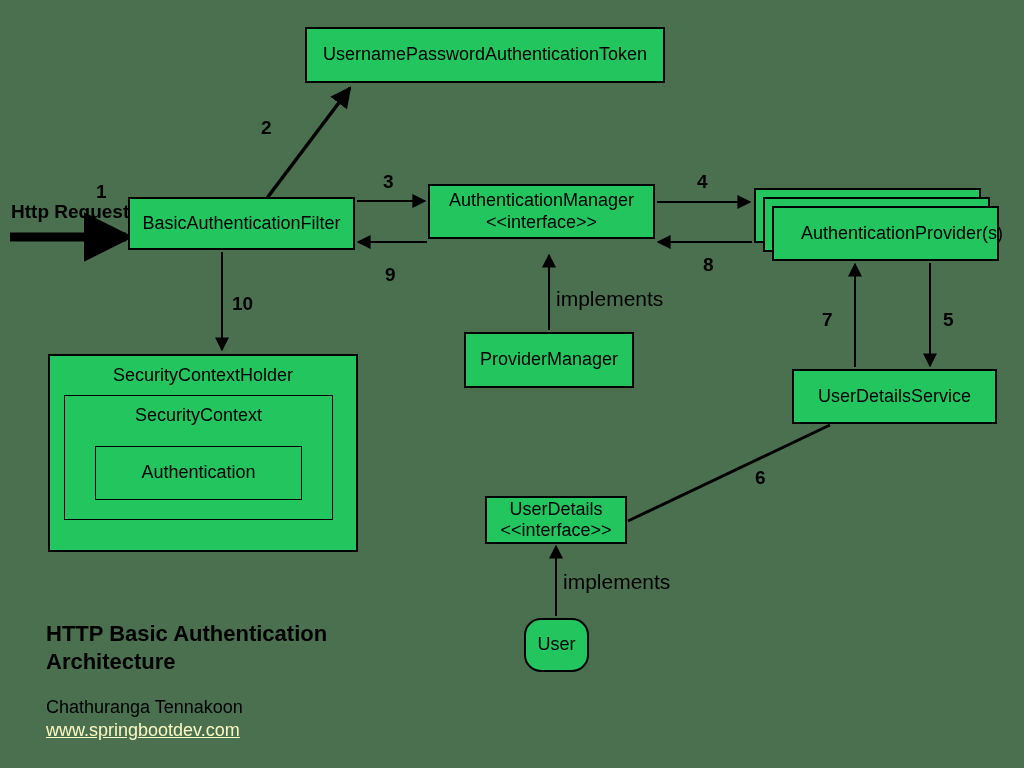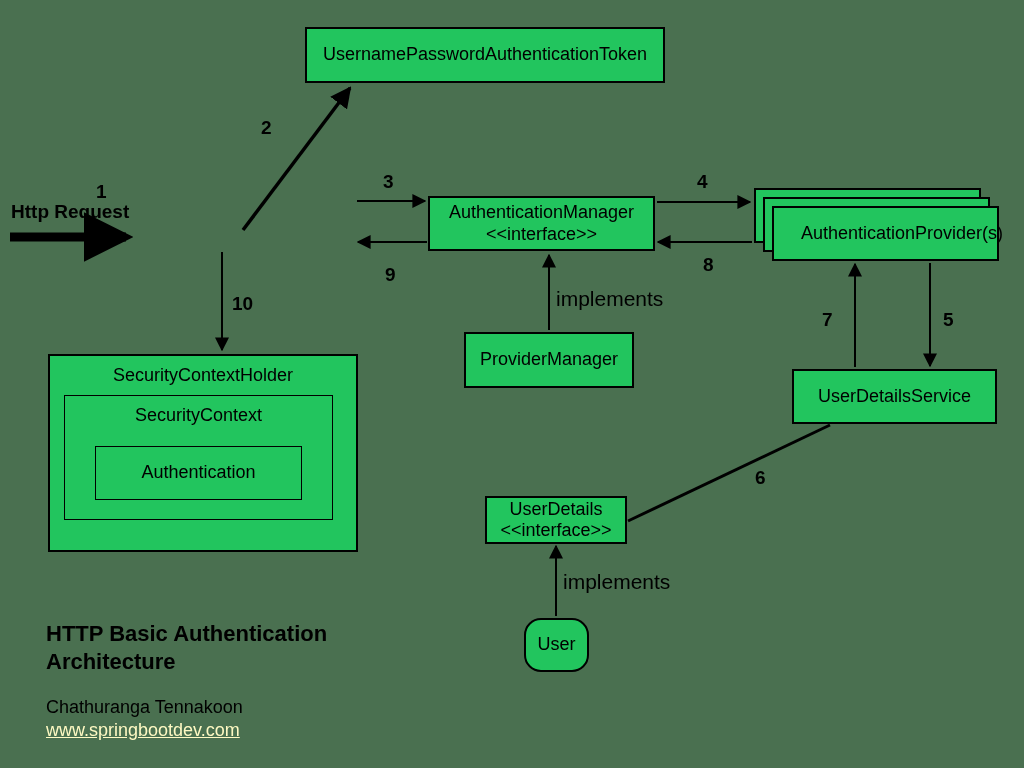--- a/index.html
+++ b/index.html
@@ -181,22 +181,25 @@
 
     <g>
       <line x1="556" y1="616" x2="556" y2="546" stroke="#000000" stroke-width="2" marker-end="url(#arrow-thin)"></line>
     </g>
   </svg>
 
   <div class="node" style="left:305px; top:27px; width:360px; height:56px;">
     <span>UsernamePasswordAuthenticationToken</span>
   </div>
 
-
-  <div class="node" style="left:428px; top:196px; width:227px; height:55px;">
+  <div class="node" style="left:128px; top:197px; width:227px; height:53px;">
+    <span>BasicAuthenticationFilter</span>
+  </div>
+
+  <div class="node" style="left:428px; top:184px; width:227px; height:55px;">
     <span>AuthenticationManager</span>
     <span class="node-line2">&lt;&lt;interface&gt;&gt;</span>
   </div>
 
   <div class="node stack-back" style="left:754px; top:188px; width:227px; height:55px;"></div>
   <div class="node stack-mid" style="left:763px; top:197px; width:227px; height:55px;"></div>
   <div class="node" style="left:772px; top:206px; width:227px; height:55px;padding-left:33px;">
     <span>AuthenticationProvider(s)</span>
   </div>
 

